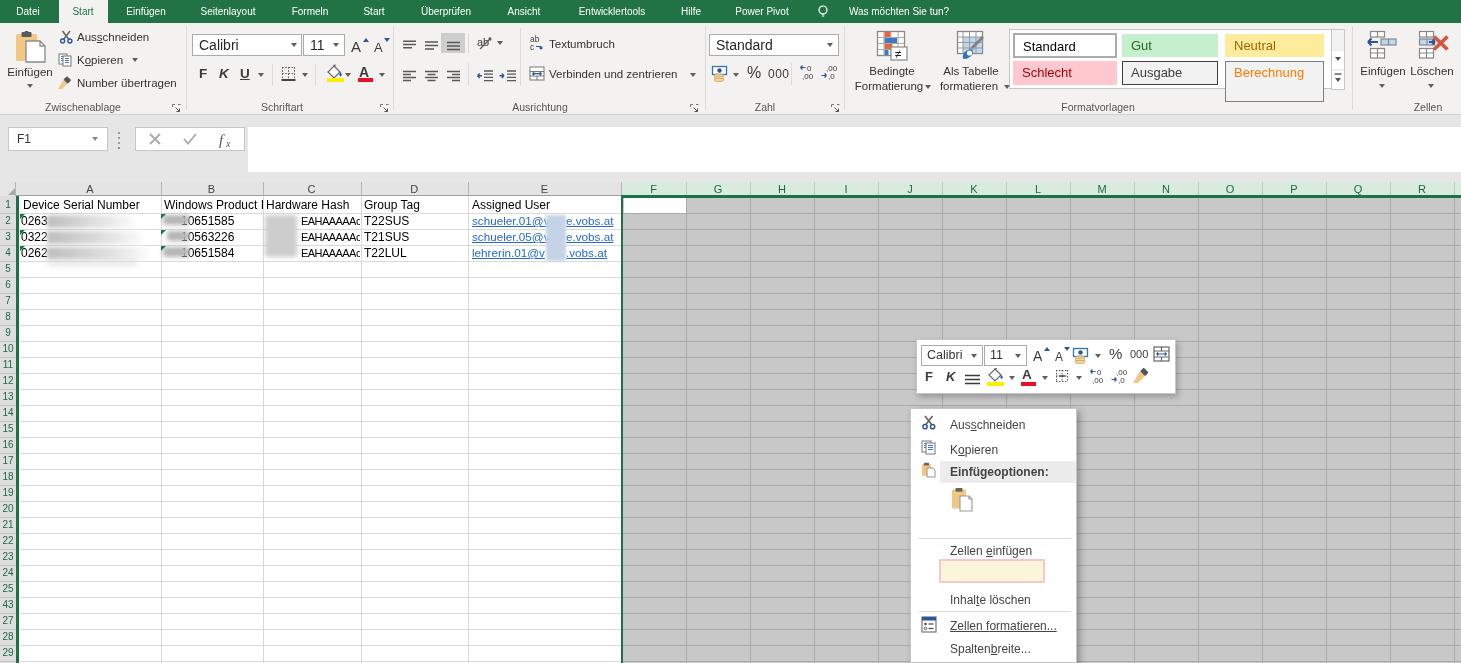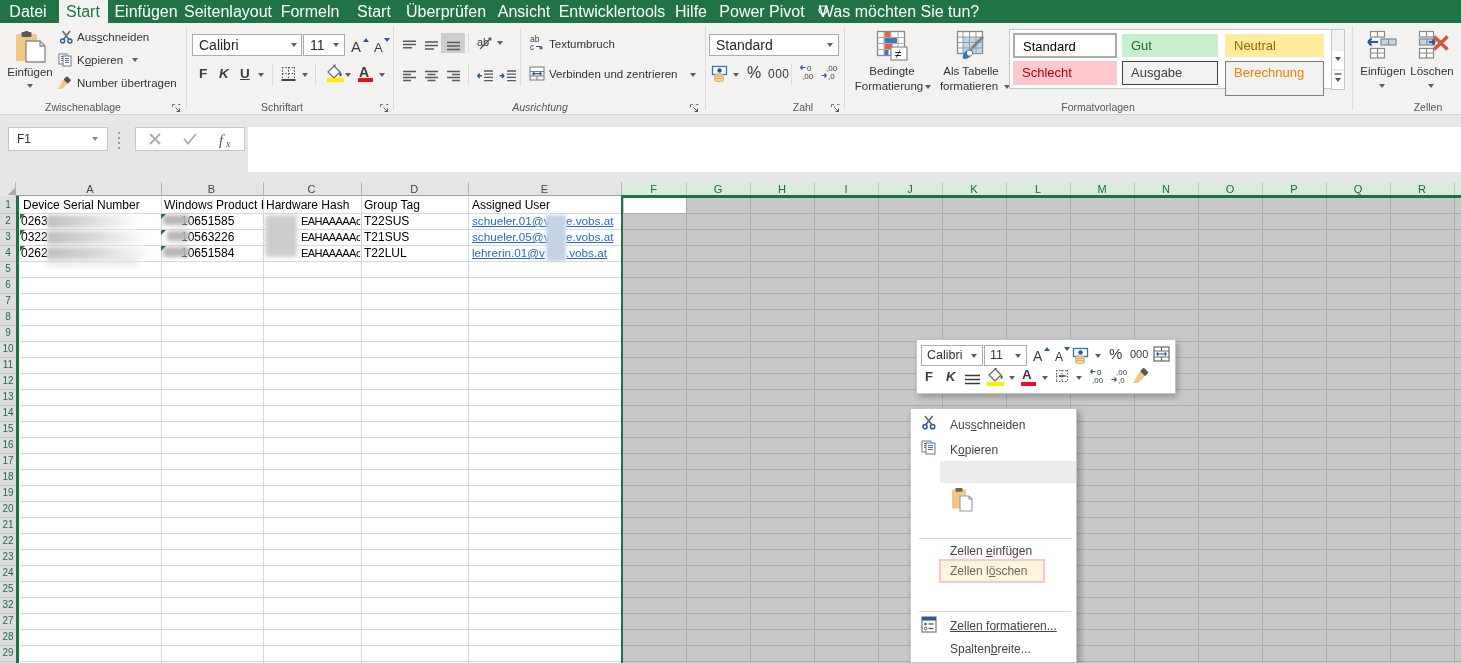--- a/index.html
+++ b/index.html
@@ -1,18 +1,18 @@
 <!DOCTYPE html>
 <html><head><meta charset="utf-8">
 <style>
 *{margin:0;padding:0;box-sizing:border-box;}
 html,body{width:1461px;height:663px;overflow:hidden;background:#fff;
  font-family:"Liberation Sans",sans-serif;}
 .ab{position:absolute;}
-.tab{position:absolute;top:0;height:33px;color:#fff;font-size:16px;line-height:23px;
+.tab{position:absolute;top:0;height:33px;color:#fff;font-size:10px;line-height:23px;
  text-align:center;transform:translateX(-50%);white-space:nowrap;}
 .gsep{position:absolute;top:26px;width:1px;height:84px;background:#dcdbda;}
 .glabel{position:absolute;top:101px;height:13px;font-size:10.5px;color:#555;
  transform:translateX(-50%);white-space:nowrap;}
 .launch{position:absolute;top:100px;width:11px;height:11px;}
 .rtext{font-size:11.5px;color:#333;white-space:nowrap;}
 .combo{position:absolute;background:#fff;border:1px solid #ababab;font-size:14px;
  color:#262626;white-space:nowrap;}
 .dd{position:absolute;width:0;height:0;border-left:3.5px solid transparent;
  border-right:3.5px solid transparent;border-top:4px solid #5e5e5e;}
@@ -53,22 +53,22 @@
     </svg></div>
 <div class="tab" style="left:899px;color:#fff;">Was möchten Sie tun?</div>
 <div class="ab" style="left:0;top:23px;width:1461px;height:92px;background:#f3f2f1;border-bottom:1px solid #d2d0ce;"></div>
 <div class="gsep" style="left:186px;"></div>
 <div class="gsep" style="left:393px;"></div>
 <div class="gsep" style="left:705px;"></div>
 <div class="gsep" style="left:844px;"></div>
 <div class="gsep" style="left:1352px;"></div>
 <div class="glabel" style="left:83px;">Zwischenablage</div>
 <div class="glabel" style="left:282px;">Schriftart</div>
-<div class="glabel" style="left:540px;font-style:italic;">Ausrichtung</div>
-<div class="glabel" style="left:765px;margin-left:38px;">Zahl</div>
+<div class="glabel" style="left:540px;">Ausrichtung</div>
+<div class="glabel" style="left:765px;">Zahl</div>
 <div class="glabel" style="left:1098px;">Formatvorlagen</div>
 <div class="glabel" style="left:1428px;">Zellen</div>
 <div class="launch" style="left:171px;"><svg width="11" height="11" viewBox="0 0 11 11">
       <g stroke="#777" fill="none" stroke-width="1">
 <path d="M1.5 4 L1.5 1.5 L4 1.5 M7 1.5 L9.5 1.5"></path>
         <path d="M4.5 4.5 L8.5 8.5 M8.5 5.5 L8.5 8.5 L5.5 8.5" stroke="#555"></path>
       </g>
     </svg></div>
 <div class="launch" style="left:379px;"><svg width="11" height="11" viewBox="0 0 11 11">
       <g stroke="#777" fill="none" stroke-width="1">
@@ -285,21 +285,21 @@
 </svg></div>
 <div class="ab rtext" style="left:971px;top:65px;transform:translateX(-50%);">Als Tabelle</div>
 <div class="ab rtext" style="left:969px;top:80px;transform:translateX(-50%);">formatieren</div>
 <div class="dd" style="left:1004px;top:85px;"></div>
 <div class="ab" style="left:1009px;top:29px;width:324px;height:60px;background:#fff;border:1px solid #c6c6c6;"></div>
 <div class="ab" style="left:1013px;top:33px;width:104px;height:25px;background:#fff;border:2px solid #ababab;font-size:13px;color:#000;line-height:23px;"><span style="margin-left:8px;">Standard</span></div>
 <div class="ab" style="left:1122px;top:34px;width:96px;height:23px;background:#c6efce;border:1px solid #c6efce;font-size:13px;color:#276727;line-height:21px;"><span style="margin-left:8px;">Gut</span></div>
 <div class="ab" style="left:1225px;top:34px;width:99px;height:23px;background:#ffeb9c;border:1px solid #ffeb9c;font-size:13px;color:#9c6500;line-height:21px;"><span style="margin-left:8px;">Neutral</span></div>
 <div class="ab" style="left:1013px;top:61px;width:104px;height:24px;background:#ffc7ce;border:1px solid #ffc7ce;font-size:13px;color:#9c0006;line-height:22px;"><span style="margin-left:8px;">Schlecht</span></div>
 <div class="ab" style="left:1122px;top:61px;width:96px;height:24px;background:#f2f2f2;border:1px solid #3f3f3f;font-size:13px;color:#3f3f3f;line-height:22px;"><span style="margin-left:8px;">Ausgabe</span></div>
-<div class="ab" style="left:1225px;top:61px;width:99px;height:35px;background:#f2f2f2;border:1px solid #7f7f7f;font-size:13px;color:#fa7d00;line-height:22px;"><span style="margin-left:8px;">Berechnung</span></div>
+<div class="ab" style="left:1225px;top:61px;width:99px;height:41px;background:#f2f2f2;border:1px solid #7f7f7f;font-size:13px;color:#fa7d00;line-height:22px;"><span style="margin-left:8px;">Berechnung</span></div>
 <div class="ab" style="left:1331px;top:29px;width:14px;height:61px;border:1px solid #c6c6c6;background:#fff;">
 <div style="position:absolute;left:0;top:0;width:12px;height:20px;background:#f2f2f2;"></div>
 <svg width="12" height="59" viewBox="0 0 12 59">
 <path d="M6 7 l3 4 h-6 Z" fill="#b8b8b8"></path>
 <path d="M3 27 h6 l-3 4 Z" fill="#555"></path>
 <path d="M2.5 44 h7" stroke="#555" stroke-width="1.4"></path>
 <path d="M3 48 h6 l-3 4 Z" fill="#555"></path>
 <path d="M0 20 h12 M0 40 h12" stroke="#e0e0e0"></path>
 </svg></div>
 <div class="ab" style="left:1366px;top:30px;width:31px;height:29px;">
@@ -457,21 +457,21 @@
 <div class="rowhdr" style="top:517px;height:16px;line-height:16px;">21</div>
 <div class="ab" style="left:0;top:533px;width:16px;height:1px;background:#c4c4c4;"></div>
 <div class="rowhdr" style="top:533px;height:16px;line-height:16px;">22</div>
 <div class="ab" style="left:0;top:549px;width:16px;height:1px;background:#c4c4c4;"></div>
 <div class="rowhdr" style="top:549px;height:16px;line-height:16px;">23</div>
 <div class="ab" style="left:0;top:565px;width:16px;height:1px;background:#c4c4c4;"></div>
 <div class="rowhdr" style="top:565px;height:16px;line-height:16px;">24</div>
 <div class="ab" style="left:0;top:581px;width:16px;height:1px;background:#c4c4c4;"></div>
 <div class="rowhdr" style="top:581px;height:16px;line-height:16px;">25</div>
 <div class="ab" style="left:0;top:597px;width:16px;height:1px;background:#c4c4c4;"></div>
-<div class="rowhdr" style="top:597px;height:16px;line-height:16px;">32</div>
+<div class="rowhdr" style="top:597px;height:16px;line-height:16px;">43</div>
 <div class="ab" style="left:0;top:613px;width:16px;height:1px;background:#c4c4c4;"></div>
 <div class="rowhdr" style="top:613px;height:16px;line-height:16px;">27</div>
 <div class="ab" style="left:0;top:629px;width:16px;height:1px;background:#c4c4c4;"></div>
 <div class="rowhdr" style="top:629px;height:16px;line-height:16px;">28</div>
 <div class="ab" style="left:0;top:645px;width:16px;height:1px;background:#c4c4c4;"></div>
 <div class="rowhdr" style="top:645px;height:16px;line-height:16px;">29</div>
 <div class="ab" style="left:0;top:661px;width:16px;height:1px;background:#c4c4c4;"></div>
 <div class="ab" style="left:16px;top:196px;width:3px;height:467px;background:#1e7145;"></div>
 <div class="celltxt" style="left:23px;top:197px;">Device Serial Number</div>
 <div class="celltxt" style="left:164px;top:197px;">Windows Product I</div>
@@ -603,30 +603,35 @@
       </svg><span>Aus<u>s</u>chneiden</span></div>
 <div class="menuitem" style="top:28px;"><svg class="ab" style="left:10px;top:3px;" width="16" height="15" viewBox="0 0 16 15">
         <g>
 <rect x="1" y="1" width="9" height="11" fill="#fff" stroke="#777" stroke-width="1"></rect>
 <path d="M3 3.5 L8 3.5 M3 5.5 L8 5.5 M3 7.5 L8 7.5" stroke="#4472c4" stroke-width="1"></path>
 <rect x="5" y="3" width="9" height="11" fill="#fff" stroke="#777" stroke-width="1"></rect>
 <path d="M7 5.5 L12 5.5 M7 7.5 L12 7.5 M7 9.5 L12 9.5" stroke="#4472c4" stroke-width="1"></path>
         </g>
       </svg><span>K<u>o</u>pieren</span></div>
 <div class="ab" style="left:29px;top:52px;width:137px;height:22px;background:#ececec;"></div>
+<div class="menuitem" style="top:50px;"><svg class="ab" style="left:10px;top:3px;" width="15" height="16" viewBox="0 0 15 16">
+<rect x="1" y="2" width="9" height="12" rx="1" fill="#f0c884"></rect>
+<rect x="3" y="0.8" width="5" height="2.6" rx="0.5" fill="#666"></rect>
+<path d="M6 6 L12 6 L14 8 L14 15 L6 15 Z" fill="#fff" stroke="#888" stroke-width="0.9"></path>
+      </svg><span><b style="color:#444;">Einfügeoptionen:</b></span></div>
 <div class="ab" style="left:40px;top:78px;width:22px;height:24px;"><svg width="22" height="26" viewBox="0 0 22 26">
 <rect x="1" y="2.5" width="14" height="19" rx="1" fill="#f0c884"></rect>
 <rect x="4.5" y="1" width="7" height="3.8" rx="0.8" fill="#666"></rect>
 <path d="M9 9 L18 9 L21 12 L21 24 L9 24 Z" fill="#fff" stroke="#999" stroke-width="1.1"></path>
 <path d="M18 9 L18 12 L21 12" fill="none" stroke="#999" stroke-width="1.1"></path>
 </svg></div>
 <div class="ab" style="left:8px;top:129.4px;width:152px;height:1px;background:#d9d9d9;"></div>
 <div class="menuitem" style="top:129.2px;"><span>Zellen <u>e</u>infügen</span></div>
 <div class="ab" style="left:28px;top:149.5px;width:106px;height:24px;background:#fbf5dc;border:2px solid #f5c9cb;"></div>
-<div class="menuitem" style="top:149.4px;color:#6d6a58;"><span>Zellen l<u>ö</u>schen</span></div>
+<div class="menuitem" style="top:177.8px;"><span>Inhal<u>t</u>e löschen</span></div>
 <div class="ab" style="left:8px;top:202px;width:152px;height:1px;background:#d9d9d9;"></div>
 <div class="menuitem" style="top:204px;text-decoration:underline;"><svg class="ab" style="left:10px;top:3px;" width="16" height="17" viewBox="0 0 16 17">
 <rect x="1" y="1" width="14" height="15" fill="#fff" stroke="#777" stroke-width="1.2"></rect>
 <rect x="1" y="1" width="14" height="3.5" fill="#2b579a"></rect>
 <circle cx="4.5" cy="8" r="1.3" fill="#555"></circle>
         <path d="M7.5 8 h5" stroke="#555" stroke-width="1.3"></path>
 <circle cx="4.5" cy="12.5" r="1.3" fill="none" stroke="#555"></circle>
         <path d="M7.5 12.5 h5" stroke="#555" stroke-width="1.3"></path>
 </svg><span>Zellen <u>f</u>ormatieren...</span></div>
 <div class="menuitem" style="top:227.3px;"><span>Spalten<u>b</u>reite...</span></div>

